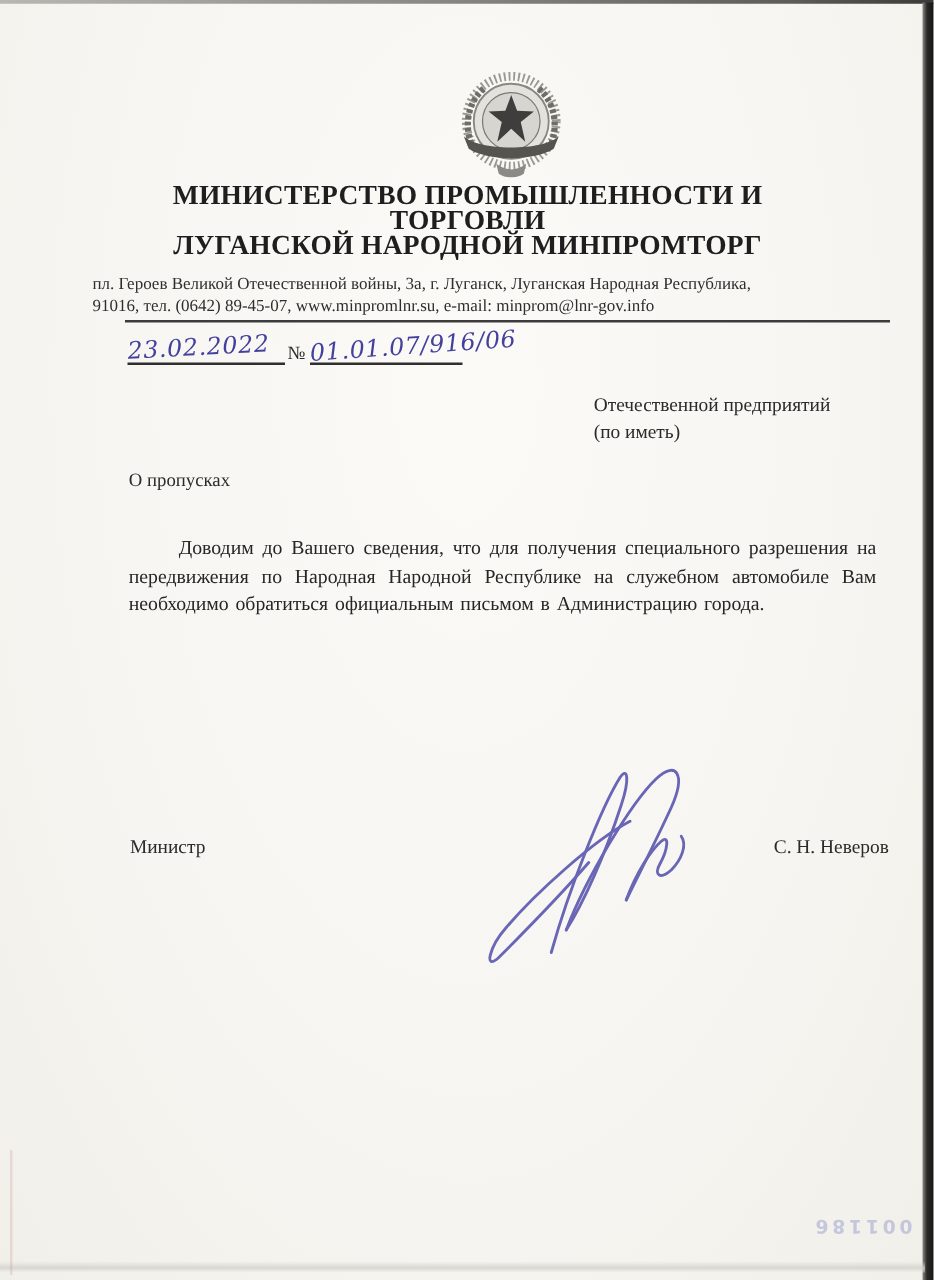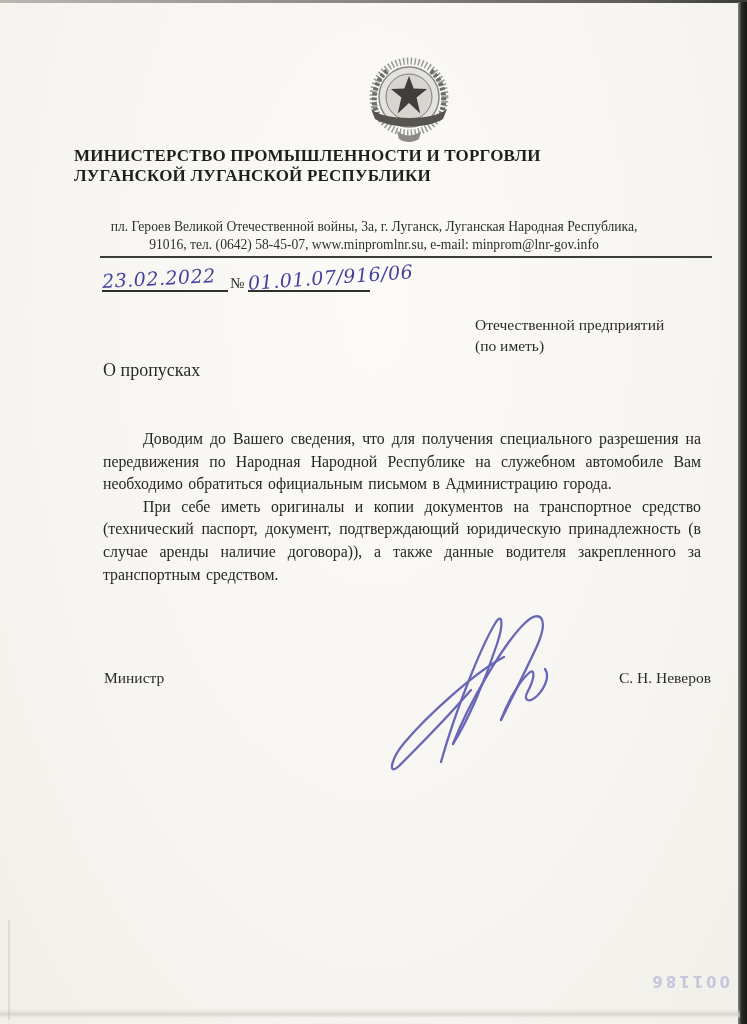--- a/index.html
+++ b/index.html
@@ -12,43 +12,43 @@
   .scan-edge-top{position:absolute;left:0;top:0;width:747px;height:3px;
     background:linear-gradient(to right,#b9b7b2,#8b8a86 45%,#5d5c58 85%,#3a3a38);}
   .scan-edge-right{position:absolute;right:0;top:2px;width:9px;height:1022px;
     background:linear-gradient(to right,#8a8984,#2a2a28 40%,#151513);}
   .scan-edge-bottom{position:absolute;left:0;bottom:6px;width:740px;height:9px;
     background:linear-gradient(to bottom,rgba(190,188,182,0),#d2d0ca 60%,rgba(244,242,238,.4));opacity:.8;}
   .scan-edge-left{position:absolute;left:8px;top:920px;width:2px;height:100px;
     background:rgba(205,160,160,.30);}
   
   .emblem{position:absolute;left:363px;top:56px;width:92px;height:86px;}
-  .org{position:absolute;left:74px;top:146px;width:600px;
-    font-weight:bold;font-size:17px;line-height:20px;letter-spacing:.2px;color:#1e1e1e;}
+  .org{position:absolute;left:74px;top:146px;width:600px;text-align:center;
+    font-weight:bold;font-size:22px;line-height:20px;letter-spacing:.2px;color:#1e1e1e;}
   .org div{margin:0;}
-  .addr{position:absolute;left:74px;top:218px;width:600px;text-align:center;
+  .addr{position:absolute;left:74px;top:218px;width:600px;text-align:left;
     font-size:13.6px;line-height:17.5px;color:#2e2e2e;}
   .rule{position:absolute;left:100px;top:256px;width:612px;height:2px;background:#3c3c3c;}
   
   .ref{position:absolute;left:102px;top:262px;font-size:15px;color:#2c2c2c;}
   .hand{font-style:italic;font-family:"DejaVu Serif","Liberation Serif",serif;
     color:#44419e;font-size:19px;letter-spacing:.5px;white-space:nowrap;}
   .ref-line1{display:flex;align-items:flex-end;height:30px;}
   .u-date{display:inline-block;width:126px;border-bottom:2px solid #2f2f2f;text-align:left;}
   .u-date .hand{display:inline-block;transform:rotate(-3deg) translateY(-1px);}
   .num-sign{display:inline-block;margin:0 4px 0 2px;font-size:15px;}
   .u-num{display:inline-block;width:122px;border-bottom:2px solid #2f2f2f;}
   .u-num .hand{display:inline-block;transform:rotate(-4deg) translateY(-2px);}
   .ref-line2{margin-top:2px;font-size:15px;}
   .u-blank1{display:inline-block;width:80px;border-bottom:1.5px solid #2f2f2f;}
   .u-blank2{display:inline-block;width:112px;border-bottom:1.5px solid #2f2f2f;}
   
   .recipient{position:absolute;left:475px;top:314px;font-size:15.5px;line-height:21px;color:#2b2b2b;}
   
-  .subject{position:absolute;left:103px;top:360px;font-size:18px;color:#2b2b2b;}
+  .subject{position:absolute;left:103px;top:377px;font-size:15px;color:#2b2b2b;}
   
   .body-text{position:absolute;left:103px;top:428px;width:598px;
     font-size:15.8px;line-height:22.6px;text-align:justify;color:#262626;}
   .body-text p{margin:0;text-indent:40px;word-spacing:1.5px;}
   
   .signoff-title{position:absolute;left:104px;top:669px;font-size:15.5px;color:#2b2b2b;text-align:center;}
   .signoff-name{position:absolute;left:587px;top:669px;font-size:15.5px;color:#2b2b2b;margin-left:32px;}
   .signature{position:absolute;left:383px;top:610px;width:186px;height:166px;}
   
   .stamp{position:absolute;left:640px;top:972px;width:90px;
@@ -73,26 +73,26 @@
       <path d="M14,58 C8,42 12,24 24,14" fill="none" stroke="#6e6e68" stroke-width="5" stroke-dasharray="3 2"></path>
       <path d="M78,58 C84,42 80,24 68,14" fill="none" stroke="#6e6e68" stroke-width="5" stroke-dasharray="3 2"></path>
       <polygon points="46,19 50.7,31.5 64.1,32.1 53.6,40.5 57.2,56.4 46,46 34.8,56.4 38.4,40.5 27.9,32.1 41.3,31.5" fill="#3f3e3c"></polygon>
       <path d="M8,52 C20,64 72,64 84,52 L80,62 C65,72 27,72 12,62 Z" fill="#55544f"></path>
       <path d="M34,74 C42,80 50,80 58,74 L56,82 C50,86 42,86 36,82 Z" fill="#8b8a84"></path>
     </svg>
   </div>
 
   <div class="org">
     <div>МИНИСТЕРСТВО ПРОМЫШЛЕННОСТИ И ТОРГОВЛИ</div>
-    <div>ЛУГАНСКОЙ ЛУГАНСКОЙ РЕСПУБЛИКИ</div>
+    <div>ЛУГАНСКОЙ НАРОДНОЙ МИНПРОМТОРГ</div>
   </div>
 
   <div class="addr">
     <div>пл. Героев Великой Отечественной войны, 3а, г. Луганск,  Луганская Народная Республика,</div>
-    <div>91016, тел. (0642) 58-45-07, www.minpromlnr.su, e-mail: minprom@lnr-gov.info</div>
+    <div>91016, тел. (0642) 89-45-07, www.minpromlnr.su, e-mail: minprom@lnr-gov.info</div>
   </div>
 
   <div class="rule"></div>
 
   <div class="ref">
     <div class="ref-line1">
       <span class="u-date"><span class="hand">23.02.2022</span></span>
         <span class="num-sign">№</span>
         <span class="u-num"><span class="hand">01.01.07/916/06</span></span>
     </div>
@@ -100,21 +100,20 @@
 
   <div class="recipient">
     <div>Отечественной предприятий</div>
     <div>(по иметь)</div>
   </div>
 
   <div class="subject">О пропусках</div>
 
   <div class="body-text">
     <p>Доводим до Вашего сведения, что для получения специального разрешения на передвижения по Народная Народной Республике на служебном автомобиле Вам необходимо обратиться официальным письмом в Администрацию города.</p>
-    <p>При себе иметь оригиналы и копии документов на транспортное средство (технический паспорт, документ, подтверждающий юридическую принадлежность (в случае аренды наличие договора)), а также данные водителя закрепленного за транспортным средством.</p>
   </div>
 
   <div class="signoff-title">Министр</div>
   <div class="signoff-name">С. Н. Неверов</div>
 
   <div class="signature">
     <svg width="186" height="166" viewBox="0 0 186 166">
       <g fill="none" stroke="#5553ad" stroke-width="2.3" stroke-linecap="round" opacity="0.88">
         <path d="M58,152 C72,102 98,36 113,12 C119,3 121,13 114,34 C101,74 84,112 70,134"></path>
         <path d="M70,134 C86,92 122,32 142,13 C158,-2 166,9 154,36 C141,64 126,94 118,110"></path>

